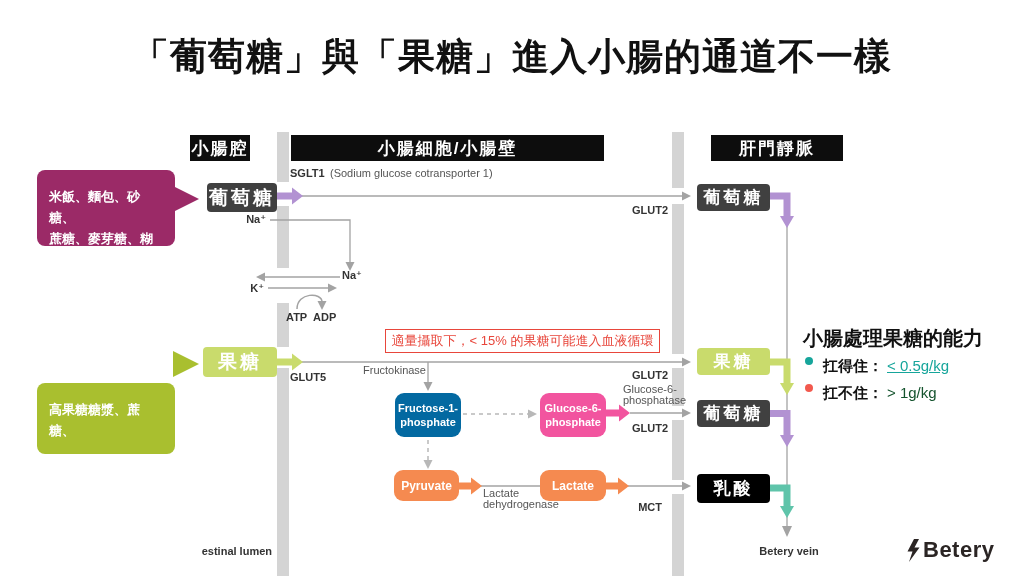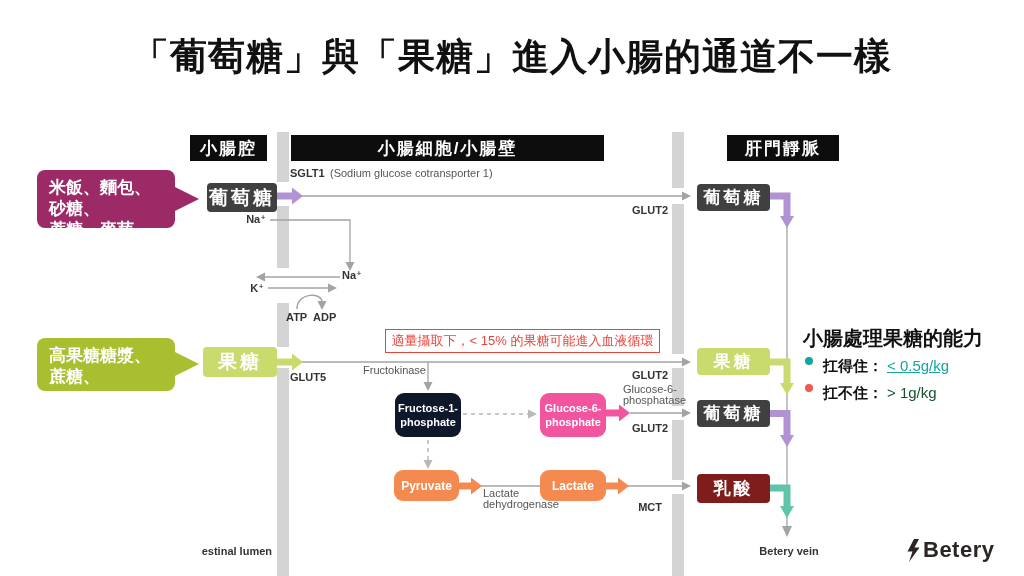--- a/index.html
+++ b/index.html
@@ -6,52 +6,52 @@
   .canvas{position:relative;width:1024px;height:576px;background:#ffffff;
     font-family:"Liberation Sans","DejaVu Sans",sans-serif;overflow:hidden;}
   .title{position:absolute;top:32px;left:0;width:100%;text-align:center;
     font-size:37px;font-weight:bold;color:#111;letter-spacing:1px;}
   .hdr{position:absolute;height:26px;background:#0d0d0d;color:#fff;font-weight:bold;
     font-size:17px;display:flex;align-items:center;justify-content:center;letter-spacing:2px;}
   .bar{position:absolute;width:12px;background:#d4d4d4;z-index:1;}
   .conn{position:absolute;left:0;top:0;z-index:2;}
   .sugarbox{position:absolute;display:flex;align-items:center;justify-content:center;
     color:#fff;font-weight:bold;border-radius:4px;letter-spacing:3px;z-index:3;}
-  .purple-bg{background:#404040;} .green-bg{background:#c9db6c;} .teal-bg{background:#7f1d1d;}
-  .callout{position:absolute;border-radius:8px;color:#fff;font-size:17px;font-weight:bold;
-    padding:7px 12px;line-height:21px;z-index:3;}
-  .magenta-bg{background:#9b2a67;} .olive-bg{background:#a9bf2f;}
+  .purple-bg{background:#404040;} .green-bg{background:#c9db6c;} .teal-bg{background:#000000;}
+  .callout{position:absolute;border-radius:8px;color:#fff;font-size:13px;font-weight:bold;
+    padding:16px 12px;line-height:21px;z-index:3;}
+  .magenta-bg{background:#9b2a67;} .olive-bg{background:#a9bf2f;margin-top:45px;}
   .callout-tip{position:absolute;width:0;height:0;border-top:13px solid transparent;
     border-bottom:13px solid transparent;z-index:3;}
   .metab{position:absolute;border-radius:9px;color:#fff;font-weight:bold;font-size:11px;
     display:flex;flex-direction:column;align-items:center;justify-content:center;
     line-height:14px;text-align:center;z-index:3;}
-  .gold-bg{background:#0f172a;} .pink-bg{background:#f2549f;} .orange-bg{background:#f58a50;}
+  .gold-bg{background:#0369a1;} .pink-bg{background:#f2549f;} .orange-bg{background:#f58a50;}
   .lbl{position:absolute;font-size:11px;color:#333;font-weight:bold;z-index:4;white-space:nowrap;}
   .lbl-light{position:absolute;font-size:11px;color:#555;font-weight:normal;z-index:4;white-space:nowrap;}
   .r{text-align:right;}
   .note{position:absolute;border:1.5px solid #e8463b;color:#e8463b;font-size:13px;
     display:flex;align-items:center;justify-content:center;background:#fff;z-index:4;white-space:nowrap;}
   .cap-title{position:absolute;font-size:20px;font-weight:bold;color:#111;z-index:4;}
   .cap-item{position:absolute;display:flex;font-size:15px;z-index:4;}
   .cap-dot{width:8px;height:8px;border-radius:50%;margin-right:10px;}
   .cap-label{font-weight:bold;color:#111;margin-right:4px;}
   .brand{position:absolute;display:flex;align-items:center;gap:3px;color:#2b2524;
     font-weight:bold;font-size:22px;z-index:4;letter-spacing:0.5px;}
 </style>
 </head>
 <body>
 
 <div class="canvas">
 
   <div class="title">「葡萄糖」與「果糖」進入小腸的通道不一樣</div>
 
-  <div class="hdr" style="left:190px;top:135px;width:77px;">小腸腔</div>
+  <div class="hdr" style="left:190px;top:135px;width:60px;">小腸腔</div>
   <div class="hdr" style="left:291px;top:135px;width:313px;">小腸細胞/小腸壁</div>
-  <div class="hdr" style="left:727px;top:135px;width:112px;">肝門靜脈</div>
+  <div class="hdr" style="left:711px;top:135px;width:132px;">肝門靜脈</div>
 
   <div class="bar" style="left:277px;top:132px;height:50px;"></div>
   <div class="bar" style="left:277px;top:206px;height:62px;"></div>
   <div class="bar" style="left:277px;top:303px;height:44px;"></div>
   <div class="bar" style="left:277px;top:368px;height:208px;"></div>
 
   <div class="bar" style="left:672px;top:132px;height:56px;"></div>
   <div class="bar" style="left:672px;top:204px;height:150px;"></div>
   <div class="bar" style="left:672px;top:368px;height:38px;"></div>
   <div class="bar" style="left:672px;top:420px;height:60px;"></div>

